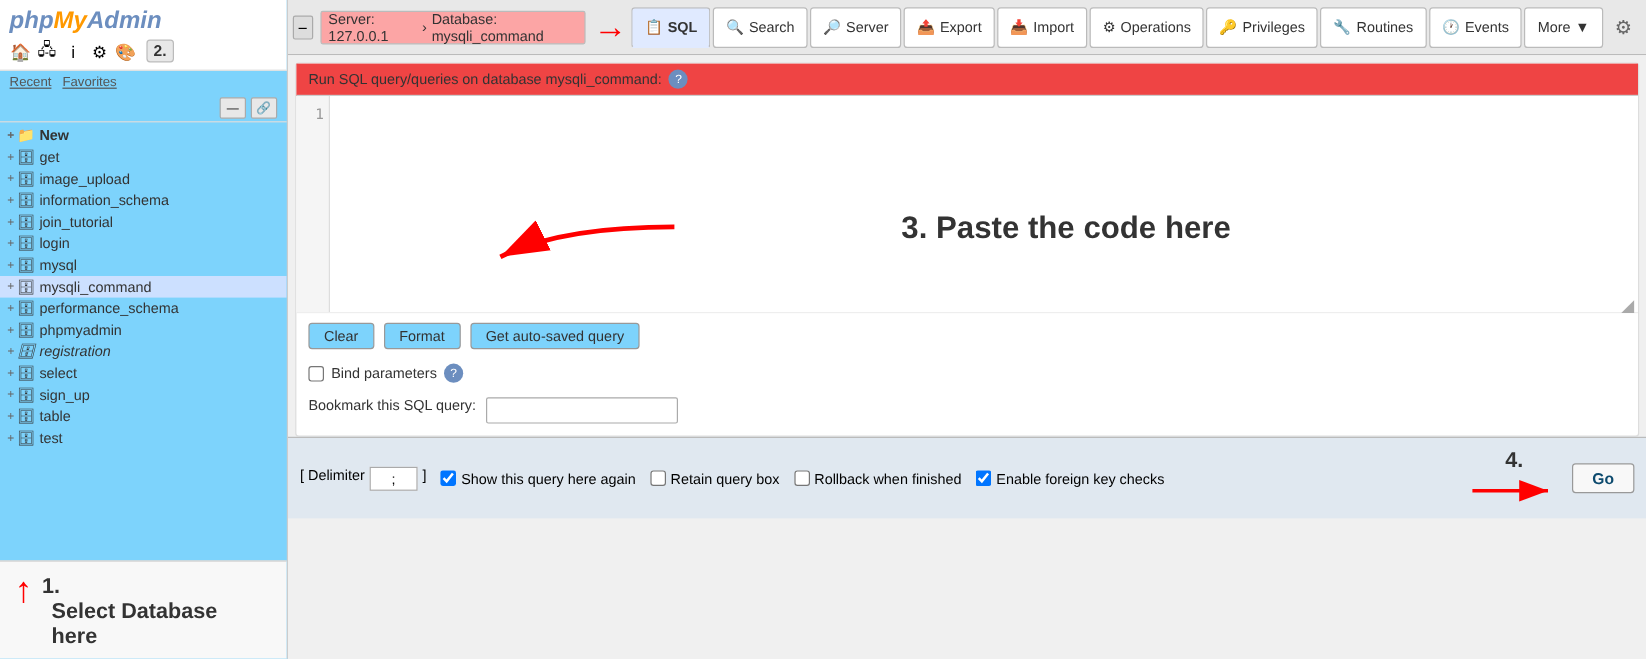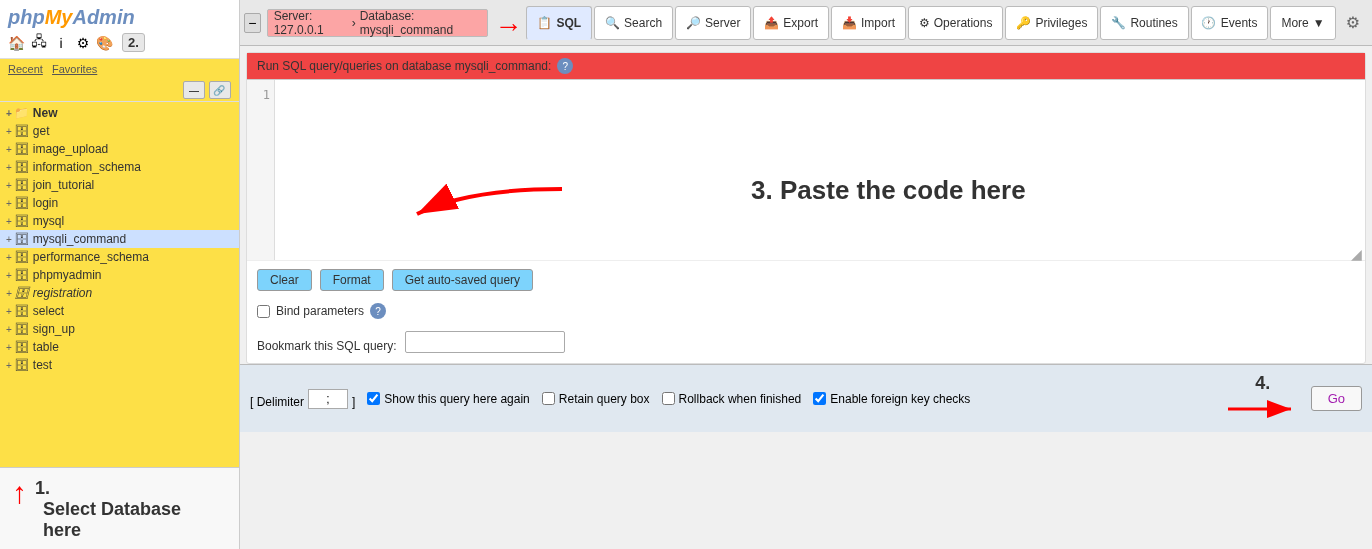--- a/index.html
+++ b/index.html
@@ -2,21 +2,21 @@
 <html><head>
   <meta charset="utf-8">
   <style>
     * { box-sizing: border-box; margin: 0; padding: 0; }
     body { font-family: Arial, sans-serif; font-size: 12px; background: #f0f0f0; display: flex; height: 549px; overflow: hidden; }
 
     
     .sidebar {
       width: 240px;
       min-width: 240px;
-      background: #fde047;
+      background: #7dd3fc;
       border-right: 1px solid #ccc;
       display: flex;
       flex-direction: column;
       height: 100%;
       overflow: hidden;
     }
     .sidebar-header {
       background: #fff;
       padding: 6px 8px;
       border-bottom: 1px solid #ddd;
@@ -278,21 +278,21 @@
       padding: 4px 10px 8px 10px;
       display: flex;
       align-items: center;
       gap: 6px;
       font-size: 12px;
       color: #333;
     }
     .bookmark-row {
       padding: 4px 10px 10px 10px;
       display: flex;
-      align-items: flex-end;
+      align-items: flex-start;
       gap: 8px;
       font-size: 12px;
       color: #333;
     }
     .bookmark-input {
       width: 160px;
       height: 22px;
       border: 1px solid #aaa;
       border-radius: 2px;
       padding: 2px 4px;
@@ -306,21 +306,21 @@
       padding: 8px 10px;
       display: flex;
       align-items: center;
       gap: 12px;
       font-size: 12px;
       flex-wrap: wrap;
       position: relative;
     }
     .delimiter-group {
       display: flex;
-      align-items: flex-end;
+      align-items: flex-start;
       gap: 4px;
     }
     .delimiter-input {
       width: 40px;
       height: 20px;
       border: 1px solid #aaa;
       padding: 1px 4px;
       font-size: 12px;
       text-align: center;
     }
@@ -330,23 +330,23 @@
       gap: 4px;
       cursor: pointer;
     }
     .go-btn {
       margin-left: auto;
       padding: 4px 16px;
       background: #f8f8f8;
       border: 1px solid #999;
       border-radius: 3px;
       font-size: 13px;
-      font-weight: normal;
-      cursor: pointer;
-      color: #a21caf;
+      font-weight: bold;
+      cursor: pointer;
+      color: #0c4a6e;
     }
 
     
     .step-num {
       font-size: 18px;
       font-weight: bold;
       color: #333;
     }
 
     .select-db-label {

